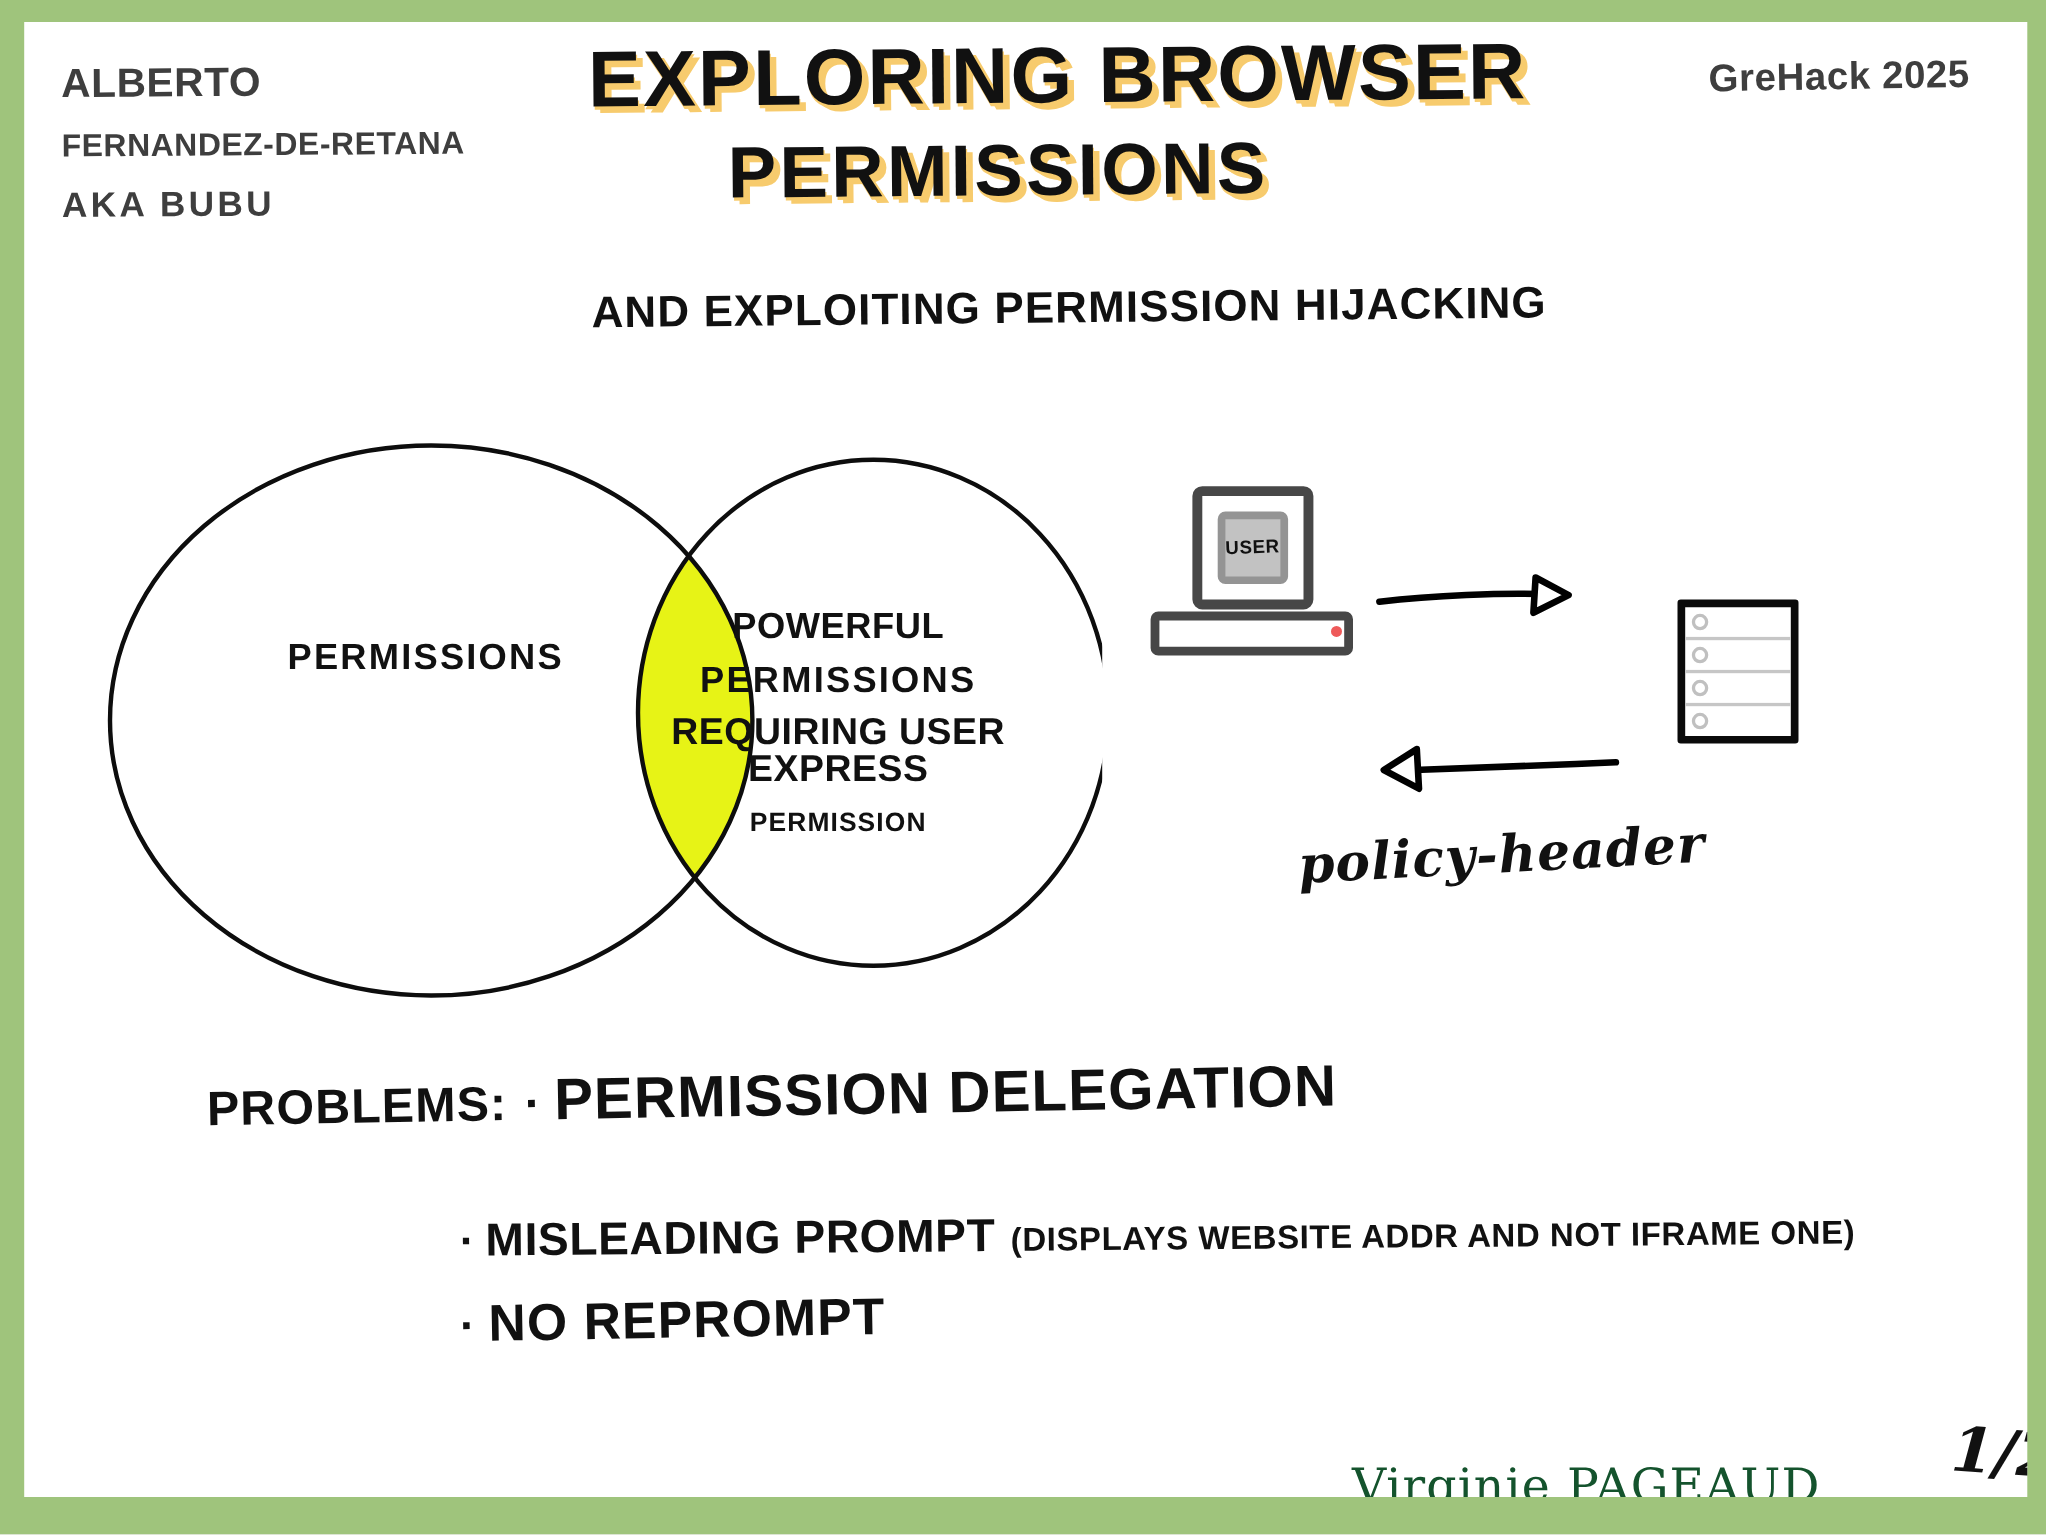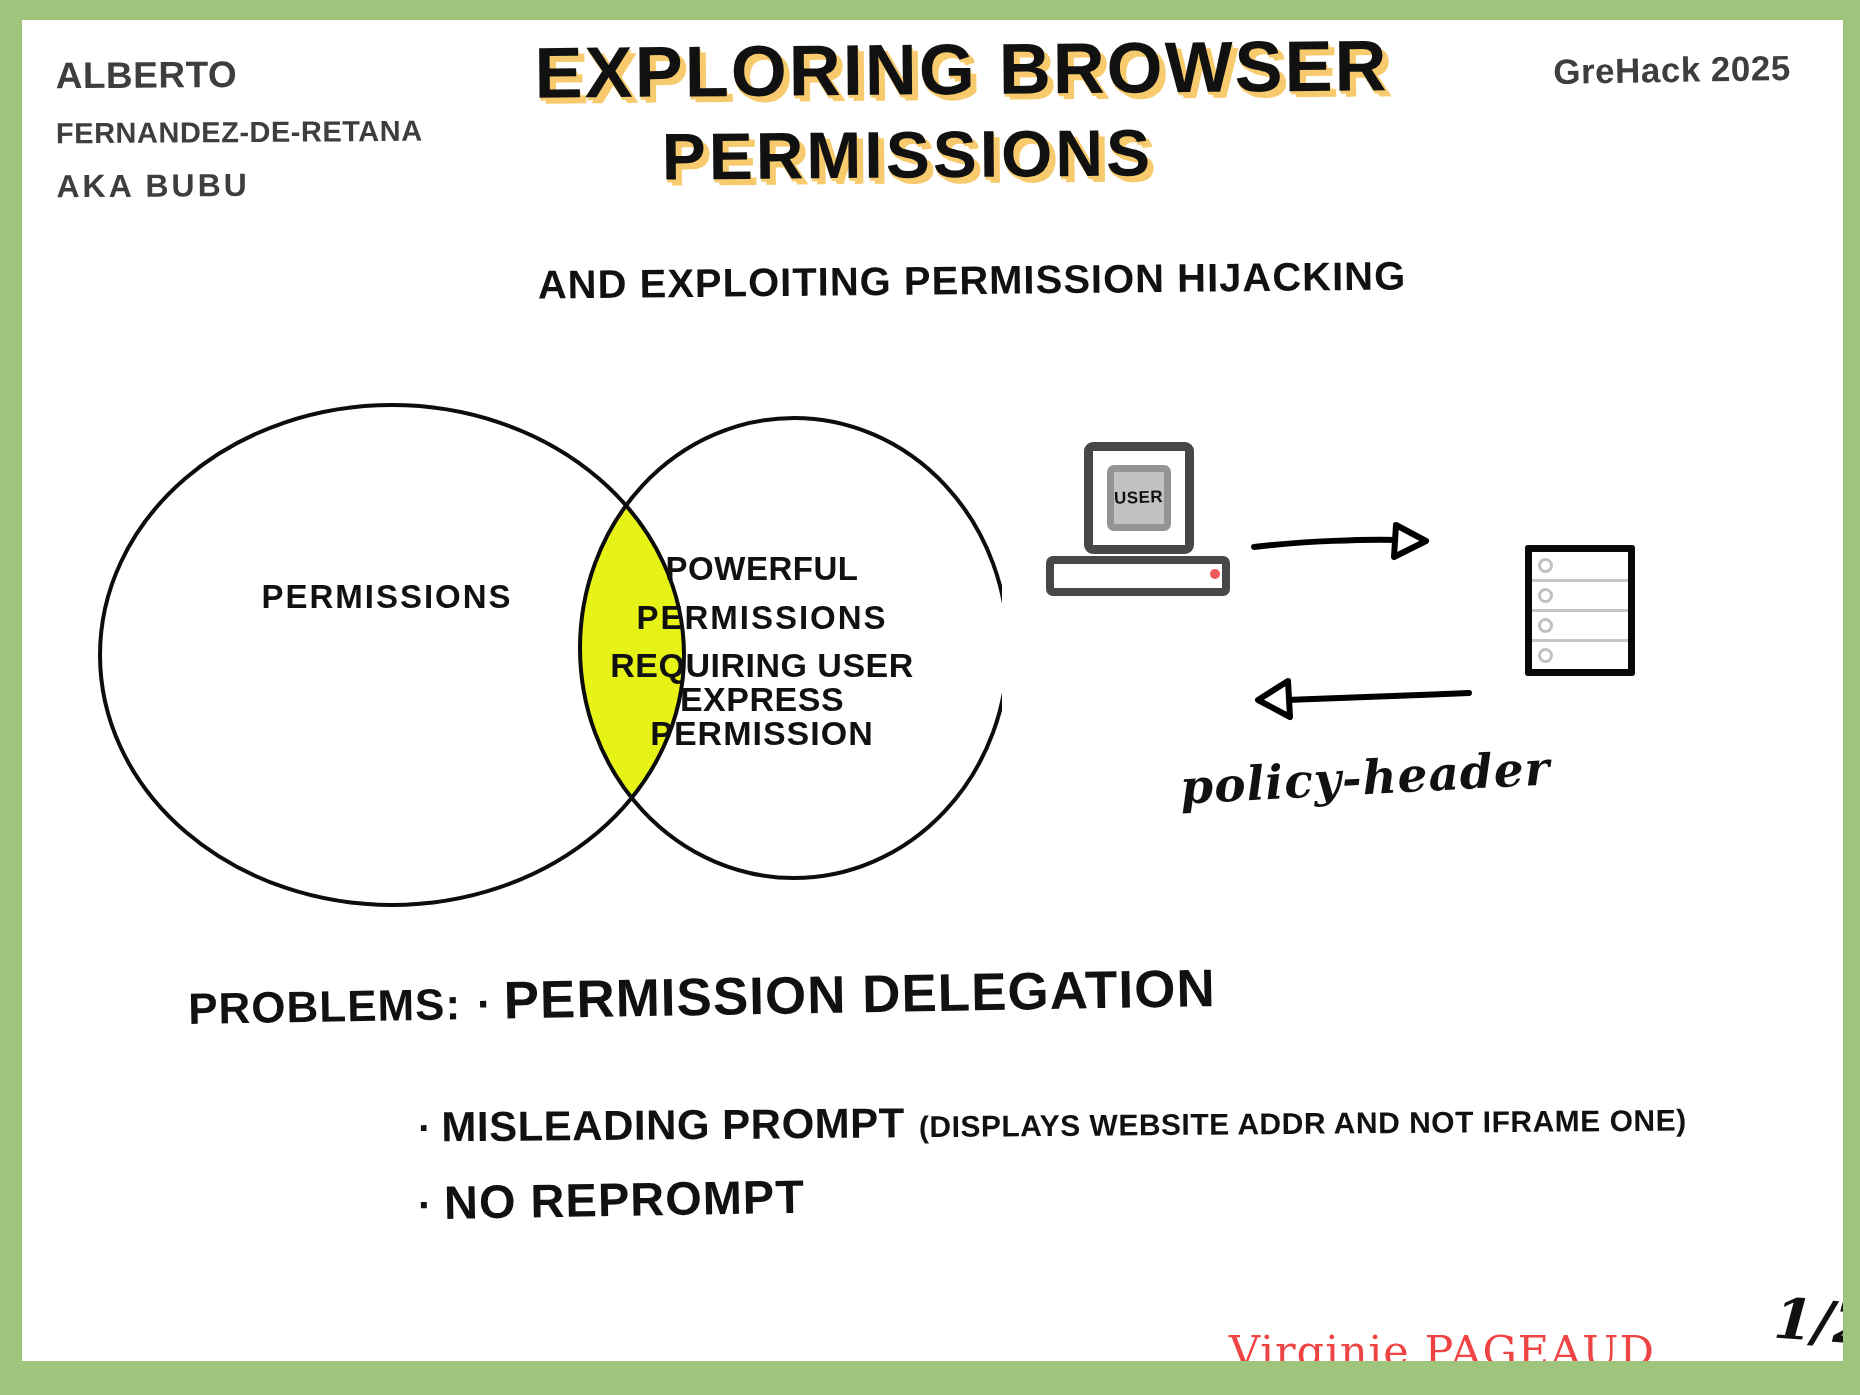--- a/index.html
+++ b/index.html
@@ -44,21 +44,21 @@
   
   .venn-svg{left:60px;top:330px;}
   .venn-label{text-align:center;line-height:1.0;}
   .venn-left{left:120px;top:538px;width:490px;}
   .venn-left .l1{font-size:33px;}
   .venn-left .l2{font-size:33px;margin-top:22px;letter-spacing:2px;}
   .venn-right{left:565px;top:532px;width:350px;}
   .venn-right .r1{font-size:33px;}
   .venn-right .r2{font-size:33px;margin-top:16px;letter-spacing:2px;}
   .venn-right .r3{font-size:34px;margin-top:14px;}
-  .venn-right .r4{font-size:34px;margin-top:0;letter-spacing:1px;}
+  .venn-right .r4{font-size:24px;margin-top:20px;letter-spacing:1px;}
 
   
   .monitor{left:1062px;top:422px;width:110px;height:112px;box-sizing:border-box;
     border:9px solid #474747;border-radius:9px;background:#fff;
     display:flex;align-items:center;justify-content:center;}
   .screen-box{width:64px;height:66px;box-sizing:border-box;border:7px solid #949494;
     border-radius:7px;background:#c2c2c2;display:flex;align-items:center;justify-content:center;}
   .screen-box .usr{font-size:17px;font-weight:bold;transform:rotate(-2deg);}
   .kbase{left:1024px;top:536px;width:184px;height:40px;box-sizing:border-box;
     border:8px solid #474747;border-radius:7px;background:#fff;}
@@ -85,21 +85,21 @@
   .probB .bullet{font-size:40px;font-weight:bold;margin-right:10px;}
   .probB .main{font-size:42px;font-weight:bold;letter-spacing:.5px;}
   .probB .note{font-size:30px;font-weight:bold;margin-left:14px;letter-spacing:.5px;}
   .probC{left:396px;top:1152px;transform:rotate(-1deg);}
   .probC .bullet{font-size:42px;font-weight:bold;margin-right:12px;}
   .probC .main{font-size:47px;font-weight:bold;letter-spacing:1px;}
   .note:empty{display:none;}
 
   
   .credit{left:1200px;top:1306px;width:440px;text-align:center;
-    font-family:"DejaVu Serif", serif;font-size:43px;color:#ef4444;letter-spacing:1px;}
+    font-family:"DejaVu Serif", serif;font-size:43px;color:#14532d;letter-spacing:1px;}
   .pagenum{left:1752px;top:1268px;font-family:"DejaVu Serif", serif;font-style:italic;
     font-weight:bold;font-size:56px;transform:rotate(4deg);}
 </style>
 </head>
 <body>
 
 <div class="canvas">
 
   <div class="abs hand author">
     <div class="a1">ALBERTO</div>

